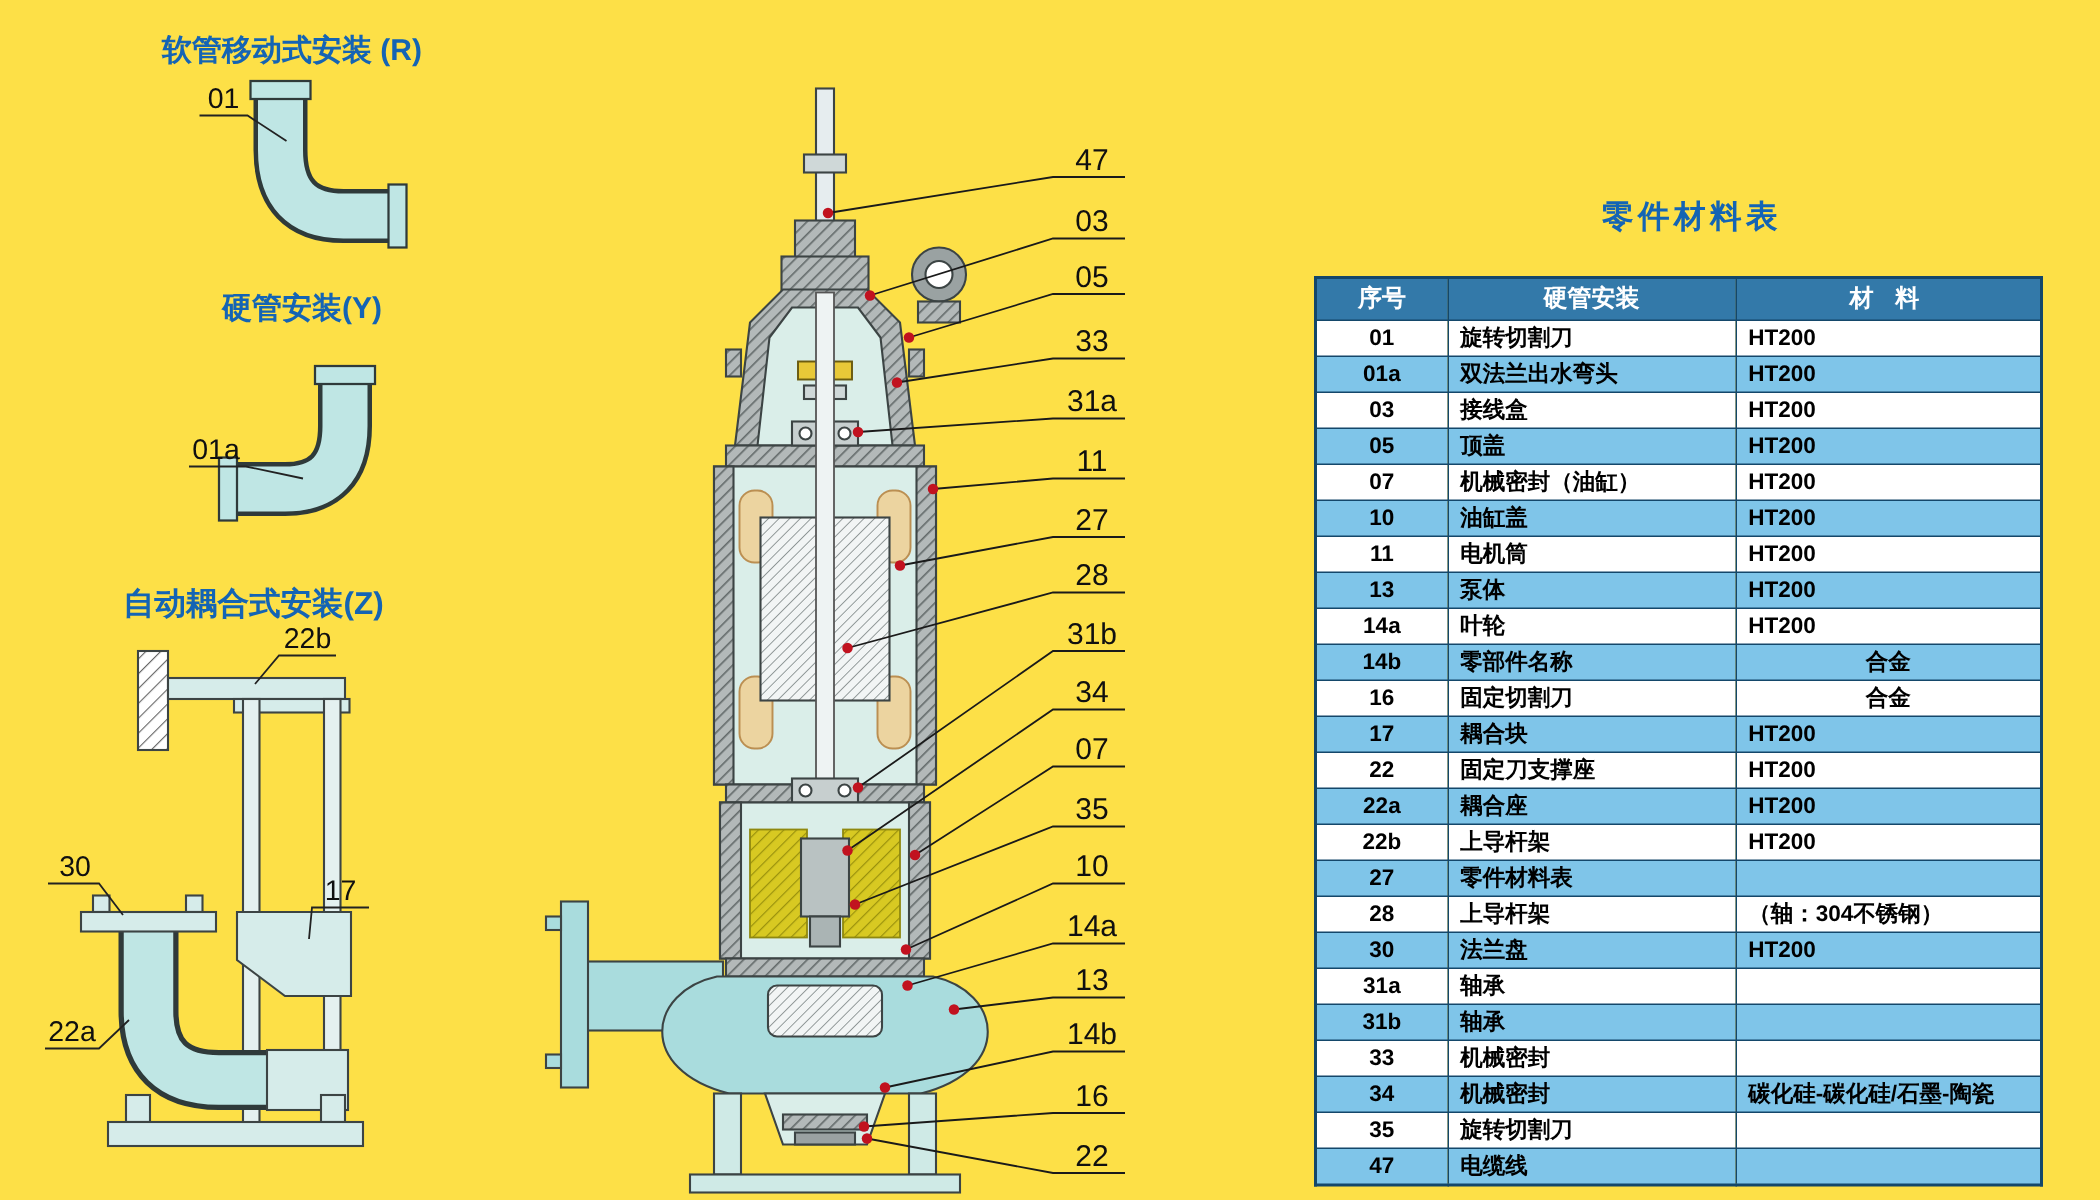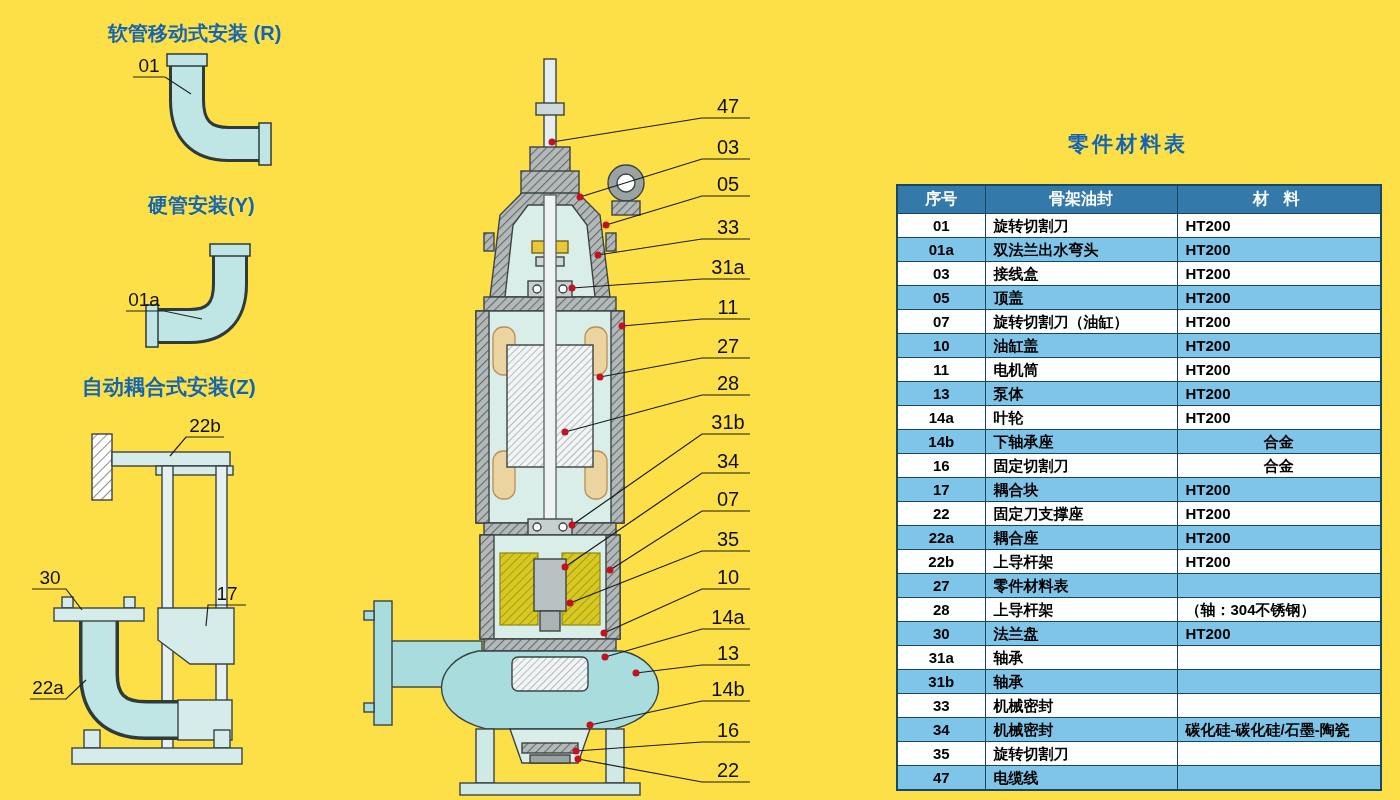--- a/index.html
+++ b/index.html
@@ -18,21 +18,21 @@
   .cy{fill:#bfe6e4;stroke:#2f3a3a;stroke-width:1.5;}
   .cy2{fill:#d6ecea;stroke:#3c4444;stroke-width:1.4;}
   .dline{fill:none;stroke:#222;stroke-width:1.2;}
   .dlabel{font-family:"Liberation Sans","DejaVu Sans",sans-serif;font-size:19px;fill:#101010;}
   .callout-line{fill:none;stroke:#1a1a1a;stroke-width:1.2;}
   .callout-dot{fill:var(--dot,#c1121f);}
   .callout-text{font-family:"Liberation Sans","DejaVu Sans",sans-serif;font-size:20px;fill:#101010;text-anchor:middle;}
   
   .parts-title{position:absolute;left:1068px;top:130px;font-size:21px;font-weight:bold;
                color:var(--accent,#1464b4);letter-spacing:3px;}
-  table.parts{position:absolute;left:896px;top:184px;width:484px;border-collapse:collapse;
+  table.parts{position:absolute;left:876px;top:184px;width:484px;border-collapse:collapse;
               table-layout:fixed;font-weight:bold;font-size:15px;color:#000;
               border:2px solid var(--border,#14476a);}
   .parts th{background:var(--thbg,#3379a9);color:#fff;font-size:16px;padding:3px 4px;
             border:1px solid var(--border,#14476a);}
   .parts th.mat{letter-spacing:5px;}
   .parts td{border:1px solid var(--border,#14476a);padding:1px 8px;height:21px;line-height:20px;
             background:#fff;overflow:hidden;white-space:nowrap;}
   .parts tr.alt td{background:var(--rowalt,#7fc5e9);}
   .parts td.num{text-align:center;padding:1px 2px;}
 </style>
@@ -64,21 +64,21 @@
       <path class="pipe-fill" d="M112,14 L112,44 Q112,86 72,86 L40,86"></path>
       <rect class="cy" x="92" y="4" width="40" height="12"></rect>
       <rect class="cy" x="28" y="65" width="12" height="42"></rect>
     </g>
     <g>
       <polyline class="dline" points="8,71 46,71 84,79"></polyline>
       <text class="dlabel" x="26" y="66" text-anchor="middle">01a</text>
     </g>
   </svg>
 
-  <h3 class="install-title" style="left:82px;top:373px;font-size:21px">自动耦合式安装(Z)</h3>
+  <h3 class="install-title" style="left:82px;top:388px;font-size:21px">自动耦合式安装(Z)</h3>
 
   <svg class="mini" style="left:20px;top:412px" width="270" height="385" viewBox="0 0 270 385">
     <defs>
       <pattern id="wallh" width="7" height="7" patternUnits="userSpaceOnUse" patternTransform="rotate(45)">
         <rect width="7" height="7" fill="#ffffff"></rect>
         <line x1="0" y1="0" x2="0" y2="7" stroke="#666" stroke-width="1.5"></line>
       </pattern>
     </defs>
     <g>
       <rect x="72" y="22" width="20" height="66" fill="url(#wallh)" class="ol"></rect>
@@ -287,21 +287,21 @@
 
   <table class="parts">
     <colgroup>
         <col style="width:88px">
         <col style="width:192px">
         <col style="width:204px">
       </colgroup>
     <thead>
       <tr>
         <th class="num">序号</th>
-        <th class="name">骨架油封</th>
+        <th class="name">硬管安装</th>
         <th class="mat">材 料</th>
       </tr>
     </thead>
     <tbody>
         <tr>
           <td class="num">01</td>
           <td class="name">旋转切割刀</td>
           <td class="mat">HT200</td>
         </tr>
         <tr class="alt">
@@ -314,21 +314,21 @@
           <td class="name">接线盒</td>
           <td class="mat">HT200</td>
         </tr>
         <tr class="alt">
           <td class="num">05</td>
           <td class="name">顶盖</td>
           <td class="mat">HT200</td>
         </tr>
         <tr>
           <td class="num">07</td>
-          <td class="name">旋转切割刀（油缸）</td>
+          <td class="name">机械密封（油缸）</td>
           <td class="mat">HT200</td>
         </tr>
         <tr class="alt">
           <td class="num">10</td>
           <td class="name">油缸盖</td>
           <td class="mat">HT200</td>
         </tr>
         <tr>
           <td class="num">11</td>
           <td class="name">电机筒</td>
@@ -339,21 +339,21 @@
           <td class="name">泵体</td>
           <td class="mat">HT200</td>
         </tr>
         <tr>
           <td class="num">14a</td>
           <td class="name">叶轮</td>
           <td class="mat">HT200</td>
         </tr>
         <tr class="alt">
           <td class="num">14b</td>
-          <td class="name">下轴承座</td>
+          <td class="name">零部件名称</td>
           <td class="mat" style="text-align: center;">合金</td>
         </tr>
         <tr>
           <td class="num">16</td>
           <td class="name">固定切割刀</td>
           <td class="mat" style="text-align: center;">合金</td>
         </tr>
         <tr class="alt">
           <td class="num">17</td>
           <td class="name">耦合块</td>

